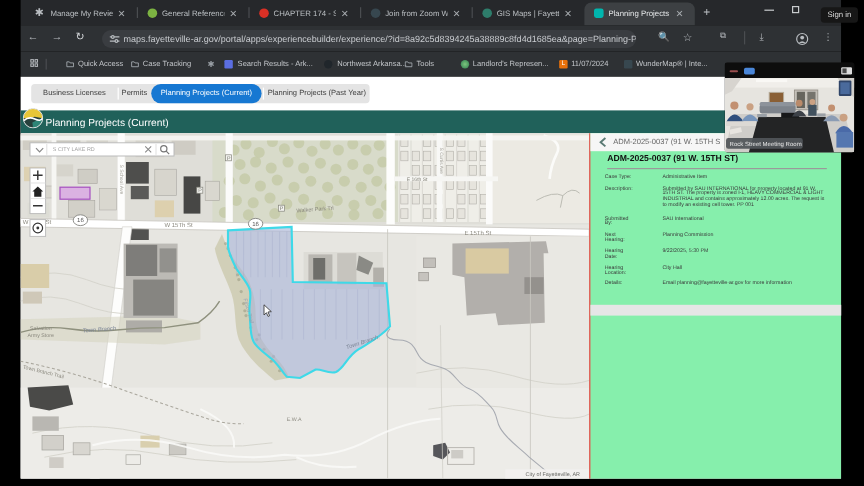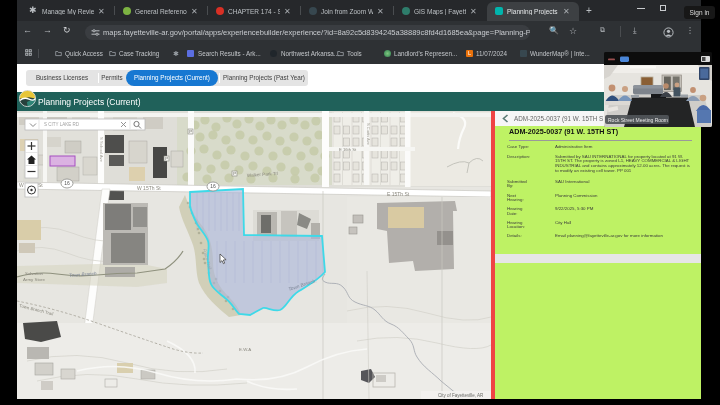--- a/index.html
+++ b/index.html
@@ -19,21 +19,21 @@
 .bm{position:absolute;top:7px;white-space:nowrap}
 .bmi{position:absolute;top:6.5px;width:7px;height:7px}
 
 #page{position:absolute;left:0;top:64px;width:684px;height:335px;background:#fff}
 #tabgroup{position:absolute;left:9px;top:6px;width:282px;height:16px;background:#e4e4e4;border-radius:3px}
 .apptab{position:absolute;top:0;height:16px;line-height:16px;font-size:6.3px;color:#3c3c3c;text-align:center}
 #bluepill{position:absolute;left:100px;top:0;width:92px;height:16px;background:#1778d2;border-radius:8px;color:#fff;font-size:6.3px;line-height:16px;text-align:center}
 #teal{position:absolute;left:0;top:28px;width:684px;height:19px;background:#20615a}
 #teal .ttext{position:absolute;left:21px;top:4.5px;color:#fff;font-size:8.5px}
 
-#panel{position:absolute;left:474px;top:47px;width:210px;height:288px;background:#bef264;border-left:4px solid #ef4444}
+#panel{position:absolute;left:474px;top:47px;width:210px;height:288px;background:#86efac;border-left:1px solid #ef4444}
 #phead{position:absolute;left:0;top:0;width:210px;height:15px;background:#f6f6f6}
 #ptitle{font-size:6.3px;color:#666;position:absolute;left:19px;top:4px;white-space:nowrap}
 .plabel{position:absolute;left:12px;font-size:4.4px;color:#3a3a3a;line-height:4.8px;width:26px}
 .pval{position:absolute;left:60px;font-size:4.4px;color:#3a3a3a;line-height:4.8px;width:138px}
 
 #cam{position:absolute;left:604px;top:52px;width:108px;height:75px;background:#101010;border-radius:2px;overflow:hidden}
 #signin{position:absolute;left:684px;top:6px;width:31px;height:13px;background:#171717;border-radius:3px;color:#ddd;font-size:6.5px;text-align:center;line-height:13px}
 </style></head>
 <body>
 <div id="win">

